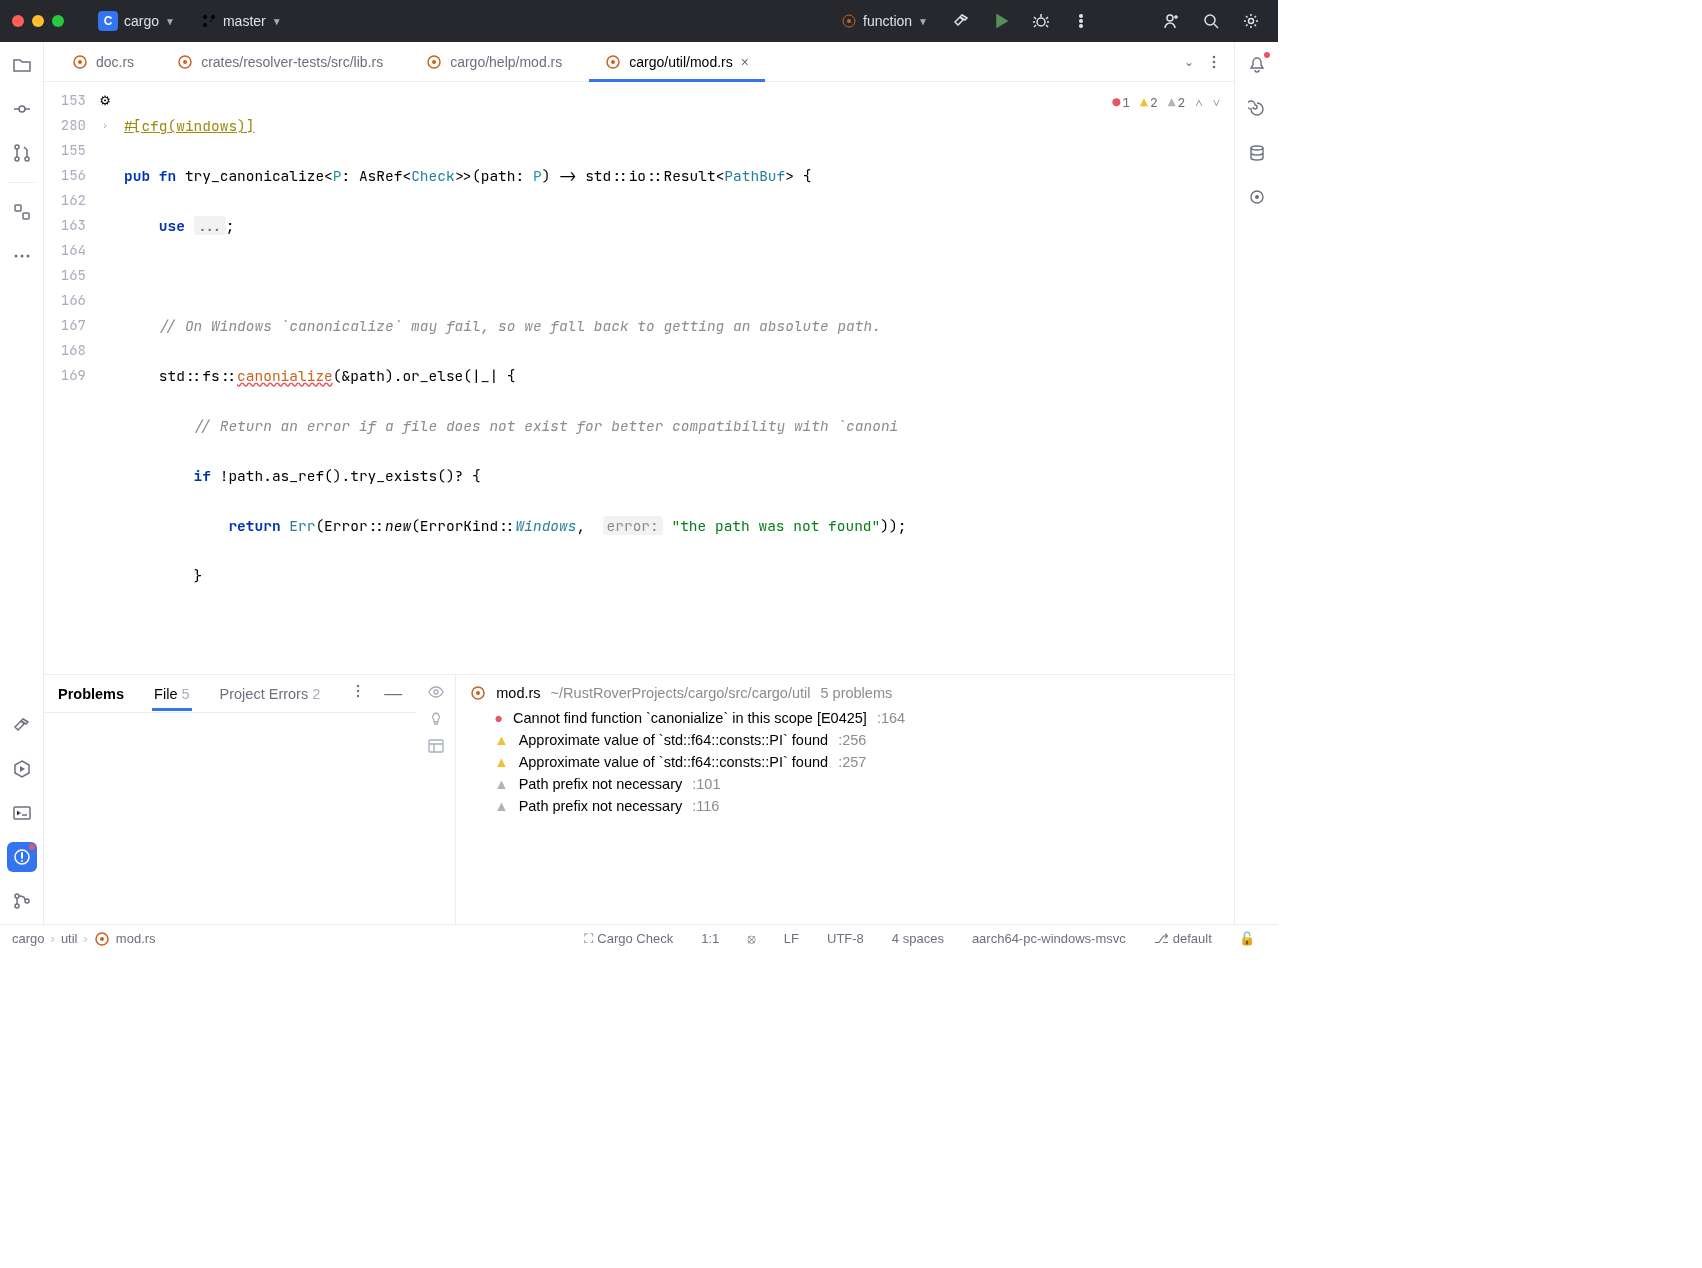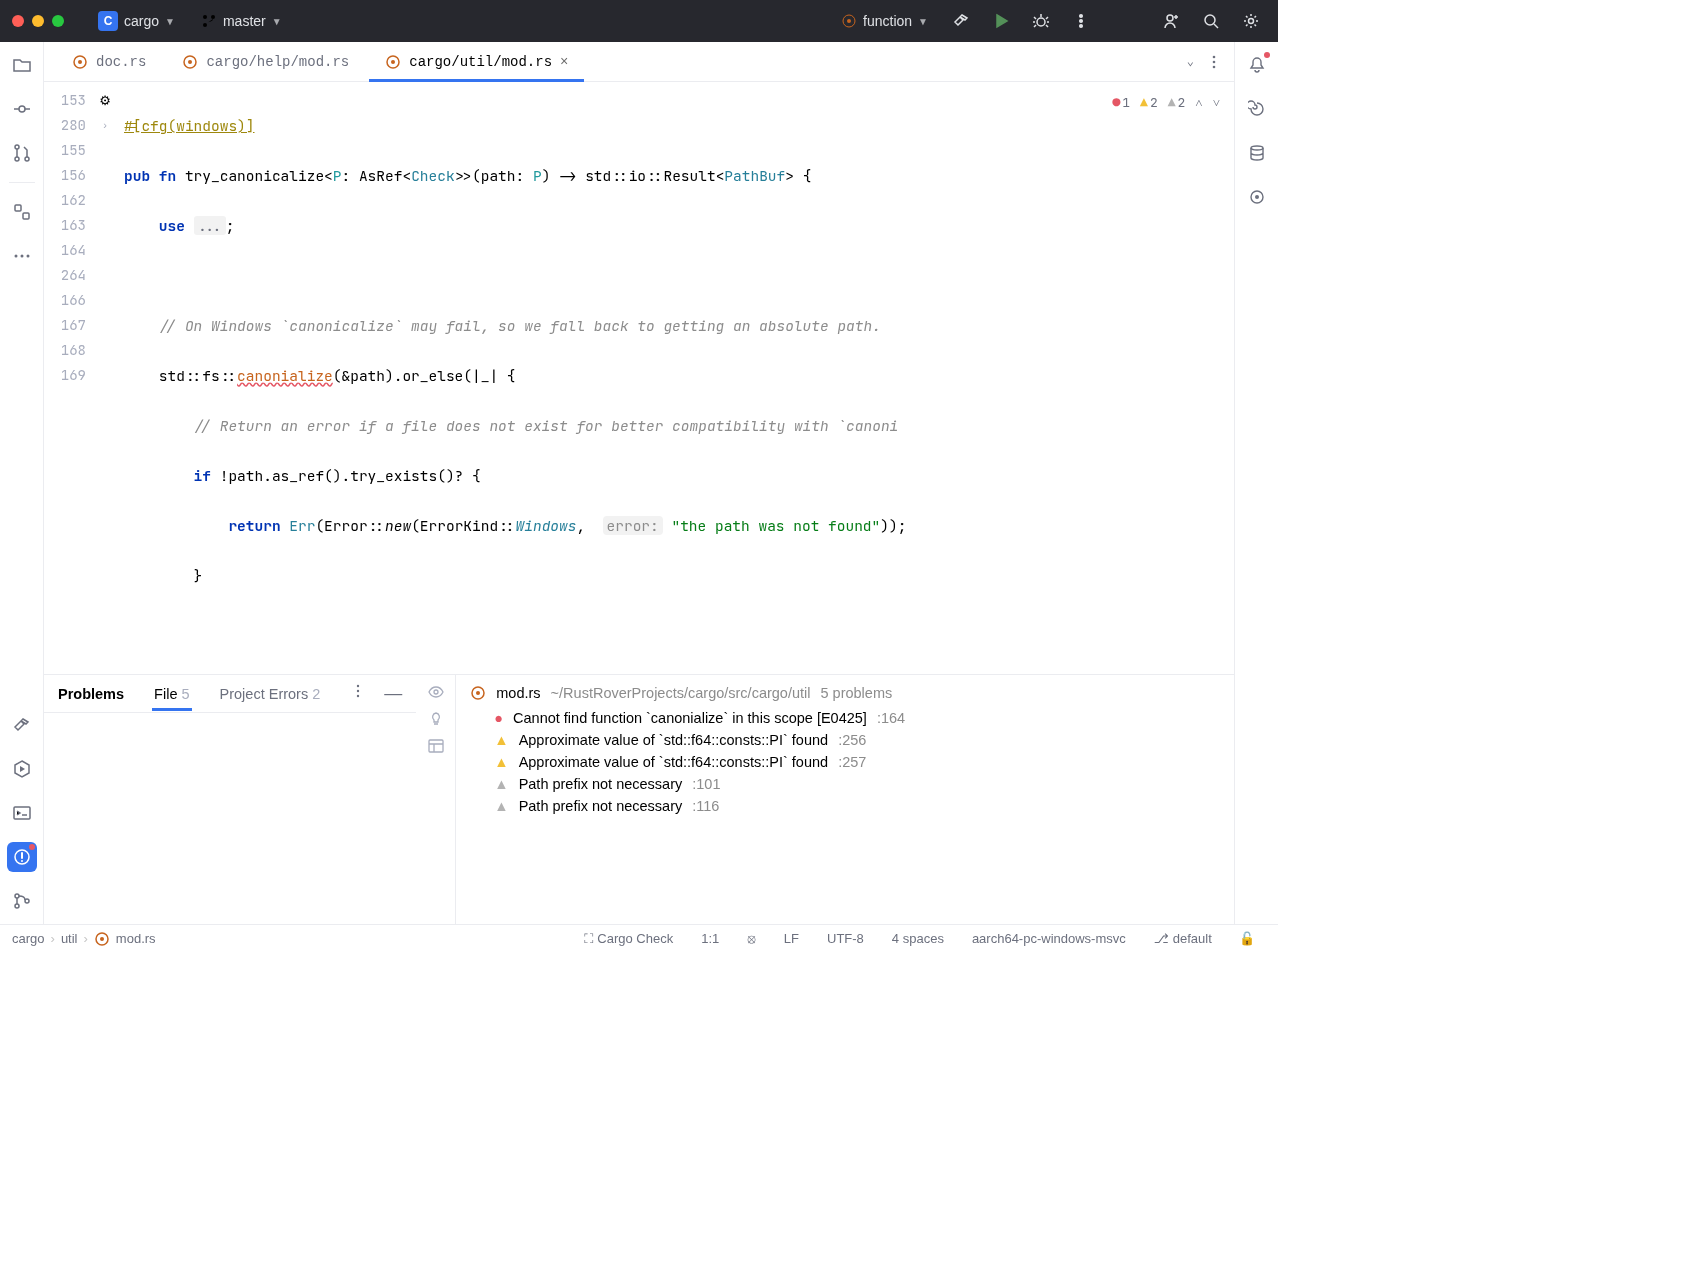--- a/index.html
+++ b/index.html
@@ -32,21 +32,21 @@
 .nbadge { width:6px; height:6px; background:#e55765; border-radius:50%; position:absolute; top:2px; right:2px; }
 
 
 .rstrip { width: 44px; background: #fff; border-left: 1px solid #ebecf0; display: flex; flex-direction: column; align-items: center; padding: 8px 0; gap: 14px; }
 .rstrip .slot { width: 30px; height: 30px; display: flex; align-items: center; justify-content: center; color: #6c707e; position:relative; }
 
 
 .main { flex: 1; display: flex; flex-direction: column; min-width: 0; }
 
 
-.tabbar { height: 40px; background: #fff; border-bottom: 1px solid #ebecf0; display: flex; align-items: stretch; padding-left: 12px; gap: 4px; font-family: Liberation Mono, monospace; }
+.tabbar { height: 40px; background: #fff; border-bottom: 1px solid #ebecf0; display: flex; align-items: stretch; padding-left: 12px; gap: 11px; }
 .tab { display: flex; align-items: center; gap: 8px; padding: 0 16px; color: #6c707e; font-size: 14px; white-space: nowrap; }
 .tab.active { color: #000; position: relative; }
 .tab.active::after { content: ""; position: absolute; left: 0; right: 0; bottom: -1px; height: 3px; background: #3574f0; }
 .tab .close { opacity: .6; font-size: 14px; }
 .rust-icon { width: 16px; height: 16px; color: #c7641e; }
 .tabbar .right { margin-left: auto; display: flex; align-items: center; gap: 12px; padding-right: 12px; color: #6c707e; }
 
 
 .editor-wrap { flex: 1; display: flex; min-height: 0; background: #fff; position: relative; }
 .gutter { width: 48px; color: #a8adbd; font-family: "JetBrains Mono", Menlo, monospace; font-size: 14px; text-align: right; padding: 6px 6px 0 0; line-height: 25px; user-select: none; }
@@ -252,20 +252,27 @@
               <circle cx="8" cy="8" r="6" fill="none" stroke="currentColor" stroke-width="1.5"></circle>
               <circle cx="8" cy="8" r="2" fill="currentColor"></circle>
             </svg>
           <span>doc.rs</span>
         </div>
         <div class="tab">
           <svg class="rust-icon" width="14" height="14" viewBox="0 0 16 16">
               <circle cx="8" cy="8" r="6" fill="none" stroke="currentColor" stroke-width="1.5"></circle>
               <circle cx="8" cy="8" r="2" fill="currentColor"></circle>
             </svg>
+          <span>crates/resolver-tests/src/lib.rs</span>
+        </div>
+        <div class="tab">
+          <svg class="rust-icon" width="14" height="14" viewBox="0 0 16 16">
+              <circle cx="8" cy="8" r="6" fill="none" stroke="currentColor" stroke-width="1.5"></circle>
+              <circle cx="8" cy="8" r="2" fill="currentColor"></circle>
+            </svg>
           <span>cargo/help/mod.rs</span>
         </div>
         <div class="tab active">
           <svg class="rust-icon" width="14" height="14" viewBox="0 0 16 16">
               <circle cx="8" cy="8" r="6" fill="none" stroke="currentColor" stroke-width="1.5"></circle>
               <circle cx="8" cy="8" r="2" fill="currentColor"></circle>
             </svg>
           <span>cargo/util/mod.rs</span>
           <span class="close">×</span>
         </div>
@@ -281,21 +288,21 @@
 
       <div class="editor-wrap">
         <div class="gutter">
 <span style="display: block;">153</span>
 <span style="display: block;">280</span>
 <span style="display: block;">155</span>
 <span style="display: block;">156</span>
 <span style="display: block;">162</span>
 <span style="display: block;">163</span>
 <span style="display: block;">164</span>
-<span style="display: block;">264</span>
+<span style="display: block;">165</span>
 <span style="display: block;">166</span>
 <span style="display: block;">167</span>
 <span style="display: block;">168</span>
 <span style="display: block;">169</span>
         </div>
         <div class="gut-extra">
           <span>⚙</span>
           <span></span>
             <span></span>
           <span class="fold-chevron">›</span>

